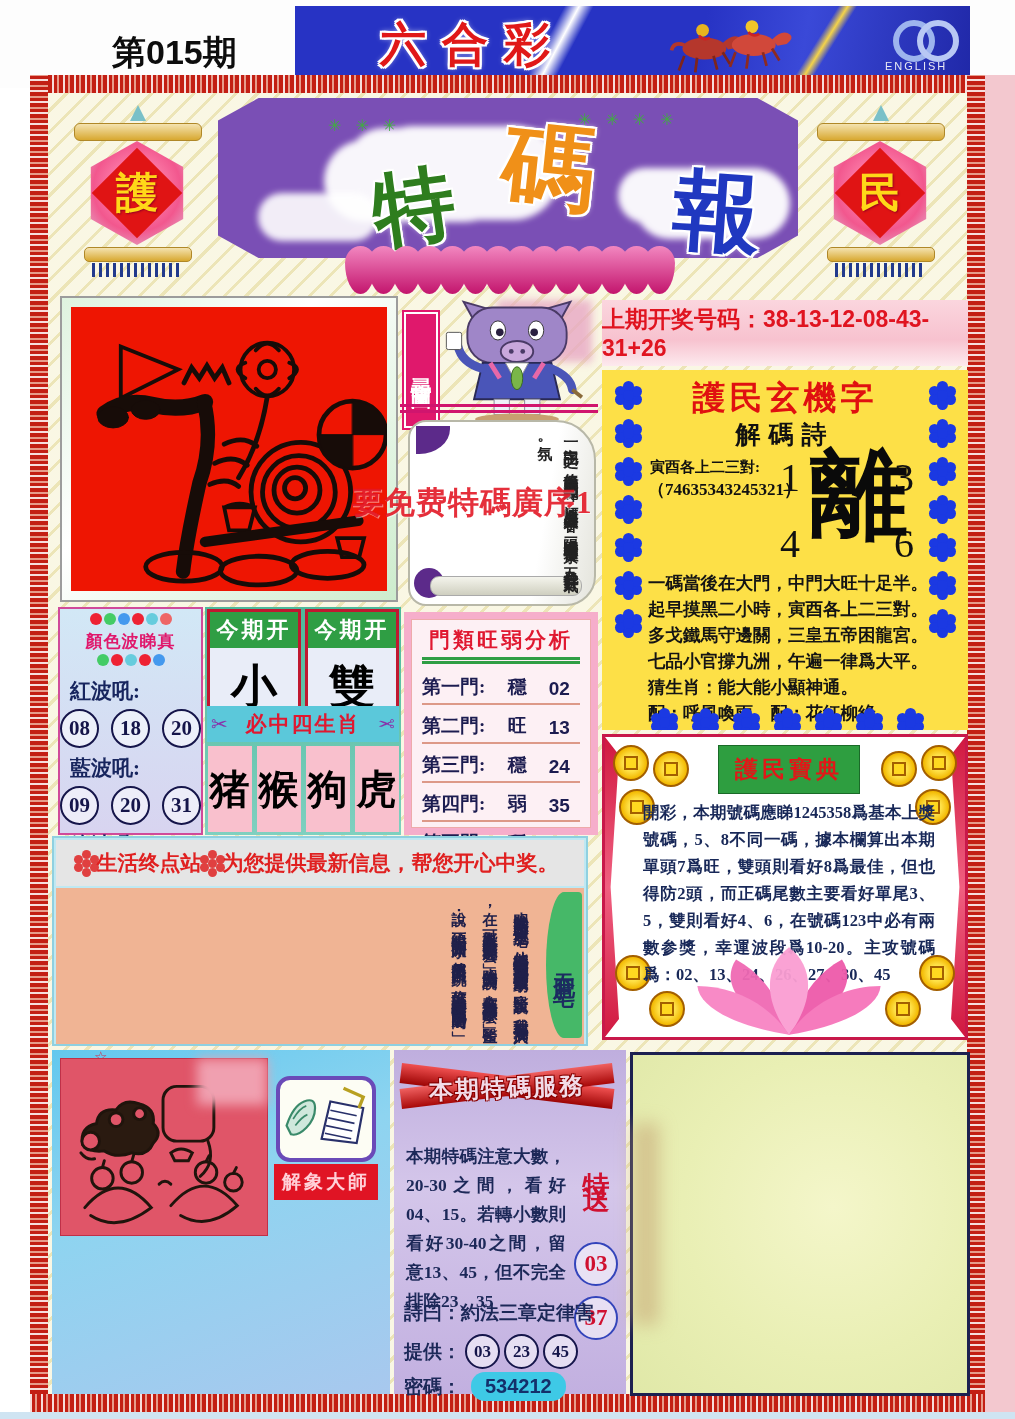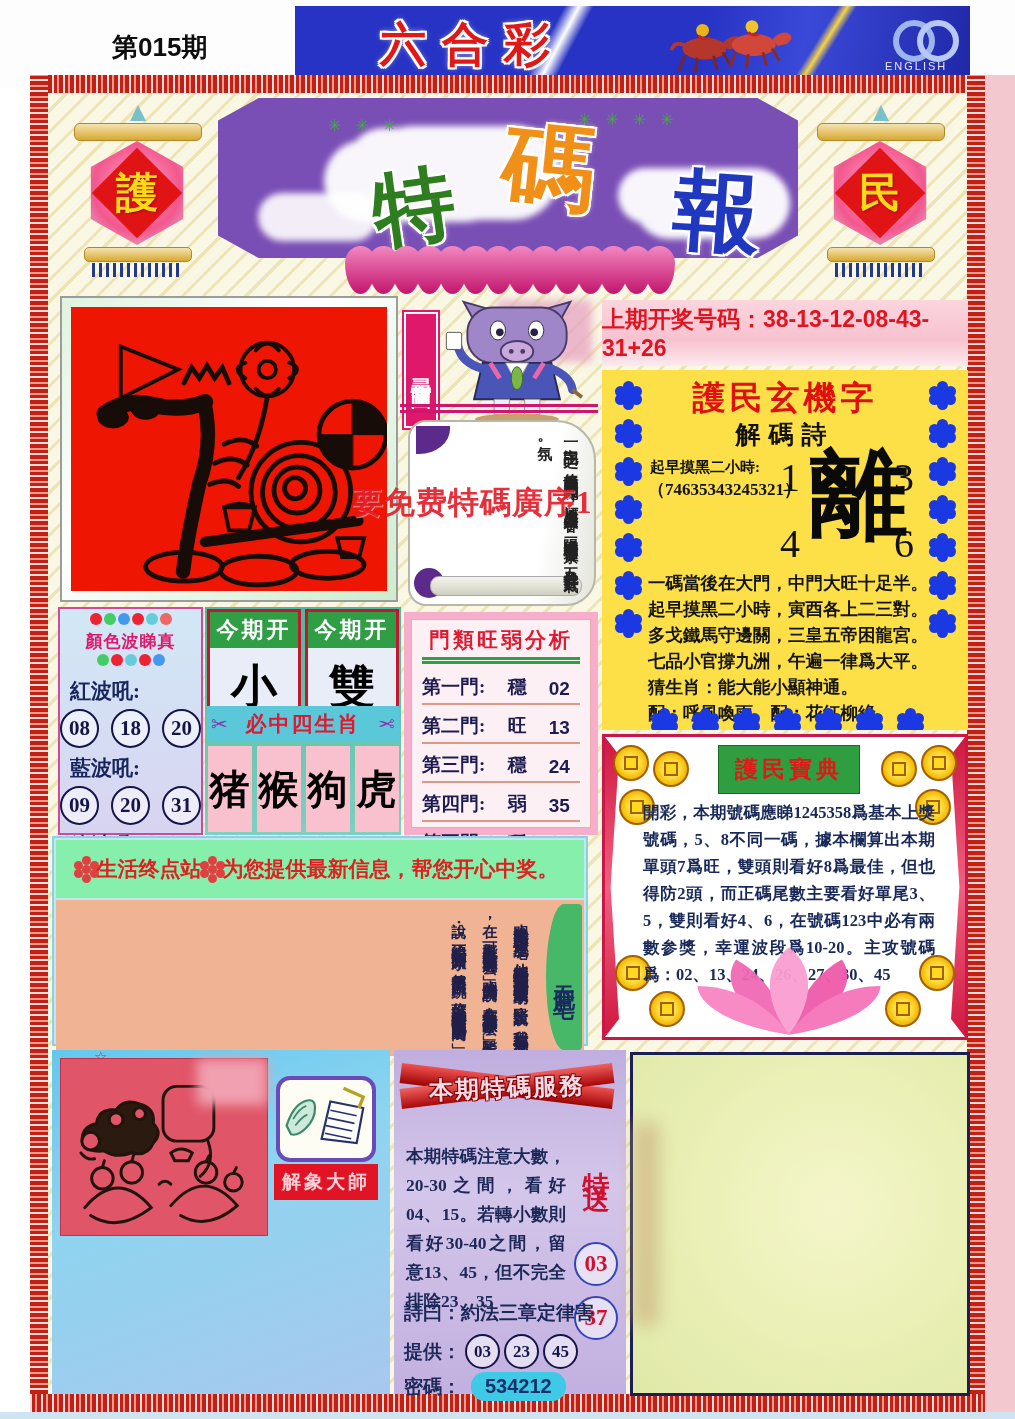--- a/index.html
+++ b/index.html
@@ -39,21 +39,21 @@
   .story{writing-mode:vertical-rl;text-orientation:upright;font-size:15px;font-weight:bold;color:#20204a;
          line-height:31px;letter-spacing:1.5px;height:132px}
   .bigchar-outline{text-shadow:-2px 0 #fff,2px 0 #fff,0 -2px #fff,0 2px #fff,-2px -2px #fff,2px 2px #fff,2px -2px #fff,-2px 2px #fff,0 0 6px #fff}
 </style>
 </head>
 <body>
 
 <div id="page">
 
   <div class="abs" style="left:0;top:0;width:1015px;height:88px;background:#fdfdfd"></div>
-  <div class="abs sans" style="left:112px;top:30px;font-size:26px;font-weight:bold;color:#0d0d0d">第015期</div>
+  <div class="abs sans" style="left:112px;top:30px;font-size:34px;font-weight:bold;color:#0d0d0d">第015期</div>
 
   <div class="abs" style="left:295px;top:6px;width:675px;height:74px;background:linear-gradient(100deg,#2733c4 60%,#3a49d8 75%,#2028a8);overflow:hidden">
     <div class="abs" style="left:250px;top:-30px;width:26px;height:140px;background:linear-gradient(90deg,transparent,#fff,transparent);transform:rotate(28deg)"></div>
     <div class="abs" style="left:520px;top:-30px;width:16px;height:140px;background:linear-gradient(90deg,transparent,#f4d34a,transparent);transform:rotate(32deg)"></div>
     <div class="abs bigchar-outline" style="left:85px;top:8px;font-size:46px;font-weight:bold;color:#e01818;letter-spacing:16px">六合彩</div>
 
     <svg class="abs" viewBox="0 0 140 70" style="left:370px;top:6px;width:130px;height:64px">
       <ellipse cx="42" cy="40" rx="24" ry="12" fill="#b5372c"></ellipse>
       <path d="M62,34 q12,-12 20,-5 q4,4 -4,10 l-10,2 Z" fill="#b5372c"></path>
       <path d="M20,48 l-6,16 M34,50 l-2,16 M52,48 l4,15 M62,44 l8,13" stroke="#7d241c" stroke-width="3" fill="none"></path>
@@ -228,21 +228,21 @@
       <div class="bfl"></div>
         <div class="bfl"></div>
         <div class="bfl"></div>
         <div class="bfl"></div>
         <div class="bfl"></div>
         <div class="bfl"></div>
         <div class="bfl"></div>
     </div>
     <div class="abs" style="left:50px;top:6px;width:266px;text-align:center;font-size:33px;font-weight:bold;color:#e01010;letter-spacing:4px">護民玄機字</div>
     <div class="abs" style="left:50px;top:48px;width:266px;text-align:center;font-size:25px;font-weight:bold;color:#111;letter-spacing:8px">解碼詩</div>
-    <div class="abs" style="left:48px;top:88px;font-size:15px;font-weight:bold;color:#111">起早摸黑二小時:</div>
+    <div class="abs" style="left:48px;top:88px;font-size:15px;font-weight:bold;color:#111">寅酉各上二三對:</div>
     <div class="abs" style="left:46px;top:108px;font-size:17px;font-weight:bold;color:#111">（74635343245321）</div>
     <div class="abs" style="left:178px;top:84px;font-size:40px;color:#111">1</div>
     <div class="abs" style="left:292px;top:84px;font-size:40px;color:#111">3</div>
     <div class="abs" style="left:178px;top:150px;font-size:40px;color:#111">4</div>
     <div class="abs" style="left:292px;top:150px;font-size:40px;color:#111">6</div>
     <div class="abs" style="left:208px;top:76px;font-size:98px;font-weight:bold;color:#0a0a0a;line-height:1">離</div>
     <div class="abs" style="left:46px;top:200px;width:286px;font-size:17.5px;font-weight:bold;color:#141414;line-height:26px">
       <div>一碼當後在大門，中門大旺十足半。</div>
       <div>起早摸黑二小時，寅酉各上二三對。</div>
       <div>多戈鐵馬守邊關，三皇五帝困龍宮。</div>
@@ -364,21 +364,21 @@
       </div>
       <div class="gate-row" style="border-bottom:2px solid #d98">
         <span class="g1">第五門:</span>
         <span class="g2">穩</span>
         <span class="g3 sans">47</span>
       </div>
     </div>
   </div>
 
   <div class="abs" style="left:52px;top:836px;width:536px;height:210px;background:#bfe8f2;border:2px solid #8fd0e0;box-sizing:border-box">
-    <div style="margin:2px;background:#86efac;display:flex;align-items:center;justify-content:center;gap:6px;height:58px">
+    <div style="margin:2px;background:#e5e5e5;display:flex;align-items:center;justify-content:center;gap:6px;height:46px">
       <div class="bfl" style="background:#e04040;box-shadow:0 -9px 0 #e04040,8px -4px 0 #e04040,8px 4px 0 #e04040,0 9px 0 #e04040,-8px 4px 0 #e04040,-8px -4px 0 #e04040;width:9px;height:9px"></div>
       <span style="font-size:21px;font-weight:bold;color:#e02020">生活终点站</span>
       <div class="bfl" style="background:#e04040;box-shadow:0 -9px 0 #e04040,8px -4px 0 #e04040,8px 4px 0 #e04040,0 9px 0 #e04040,-8px 4px 0 #e04040,-8px -4px 0 #e04040;width:9px;height:9px"></div>
       <span style="font-size:21px;font-weight:bold;color:#e02020">为您提供最新信息，帮您开心中奖。</span>
     </div>
     <div style="position:relative;margin:0 2px;background:#f0b494;height:156px">
       <div class="abs vtext" style="right:2px;top:4px;width:36px;height:146px;background:#46b868;border-radius:18px 4px 4px 18px/50% 4px 4px 50%;
                   color:#1c2c60;font-weight:bold;font-size:22px;display:flex;align-items:center;justify-content:center;letter-spacing:6px">吞肥皂</div>
       <div class="story abs" style="right:48px;top:12px;width:470px">小明洗澡時不小心吞下一小塊肥皂，他的媽媽慌慌張張地打電話給家庭醫生求助。醫生說：「我現在有幾個病人在，可能要半小時以後才能趕過去。」小明的媽媽說：「在你來之前我該做什麼？」醫生說：「給小明喝一杯白開水，然後用力的跳一跳，你就可以讓小明用嘴巴吹泡泡消磨時間了。」</div>
     </div>

